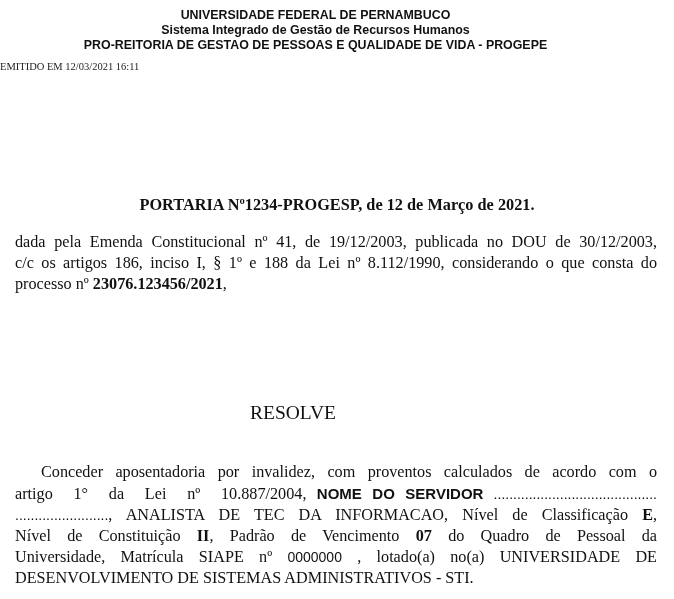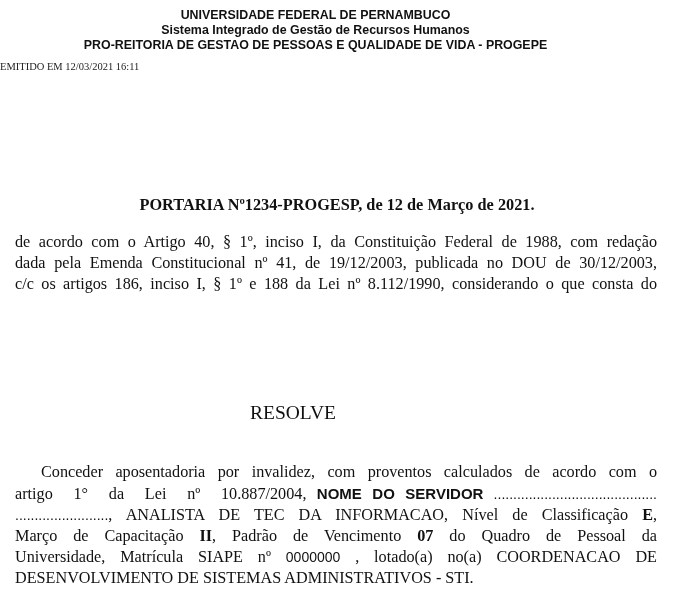--- a/index.html
+++ b/index.html
@@ -98,27 +98,27 @@
   <span class="line">UNIVERSIDADE FEDERAL DE PERNAMBUCO</span>
   <span class="line">Sistema Integrado de Gestão de Recursos Humanos</span>
   <span class="line">PRO-REITORIA DE GESTAO DE PESSOAS E QUALIDADE DE VIDA - PROGEPE</span>
 </div>
 
 <div class="emitted">EMITIDO EM 12/03/2021 16:11</div>
 
 <div class="title">PORTARIA Nº1234-PROGESP, de 12 de Março de 2021.</div>
 
 <div class="para p1">
-  <span class="ln">de acordo com o Artigo 40, § 1º, inciso I, da Constituição Federal de 1988, com  redação</span>
   <span class="ln">dada pela Emenda Constitucional nº 41, de 19/12/2003, publicada no DOU de 30/12/2003,</span>
   <span class="ln"> c/c  os artigos 186, inciso I, § 1º e 188 da Lei nº 8.112/1990, considerando o que consta do</span>
+  <span class="ln last"><span>processo nº </span><b>23076.123456/2021</b><span>,</span></span>
 </div>
 
 <div class="resolve">RESOLVE</div>
 
 <div class="para p2">
   <span class="ln indent2">Conceder aposentadoria por invalidez, com proventos calculados de acordo com o</span>
   <span class="ln"><span>artigo  1°  da  Lei  nº  10.887/2004, </span><span class="sans-b">NOME DO SERVIDOR</span><span class="sans"> ..........................................</span></span>
   <span class="ln"><span class="sans">........................</span><span>, ANALISTA DE TEC DA INFORMACAO, Nível de Classificação </span><b>E</b><span>,</span></span>
-  <span class="ln"><span>Março de Capacitação </span><b>II</b><span>, Padrão de Vencimento </span><b>07</b><span> do Quadro de Pessoal da</span></span>
-  <span class="ln"><span>Universidade, Matrícula SIAPE nº </span><span class="sans">0000000</span><span> , lotado(a) no(a) COORDENACAO DE</span></span>
+  <span class="ln"><span>Nível de Constituição </span><b>II</b><span>, Padrão de Vencimento </span><b>07</b><span> do Quadro de Pessoal da</span></span>
+  <span class="ln"><span>Universidade, Matrícula SIAPE nº </span><span class="sans">0000000</span><span> , lotado(a) no(a) UNIVERSIDADE DE</span></span>
   <span class="ln last">DESENVOLVIMENTO DE SISTEMAS ADMINISTRATIVOS - STI.</span>
 </div>
 
 </body></html>

